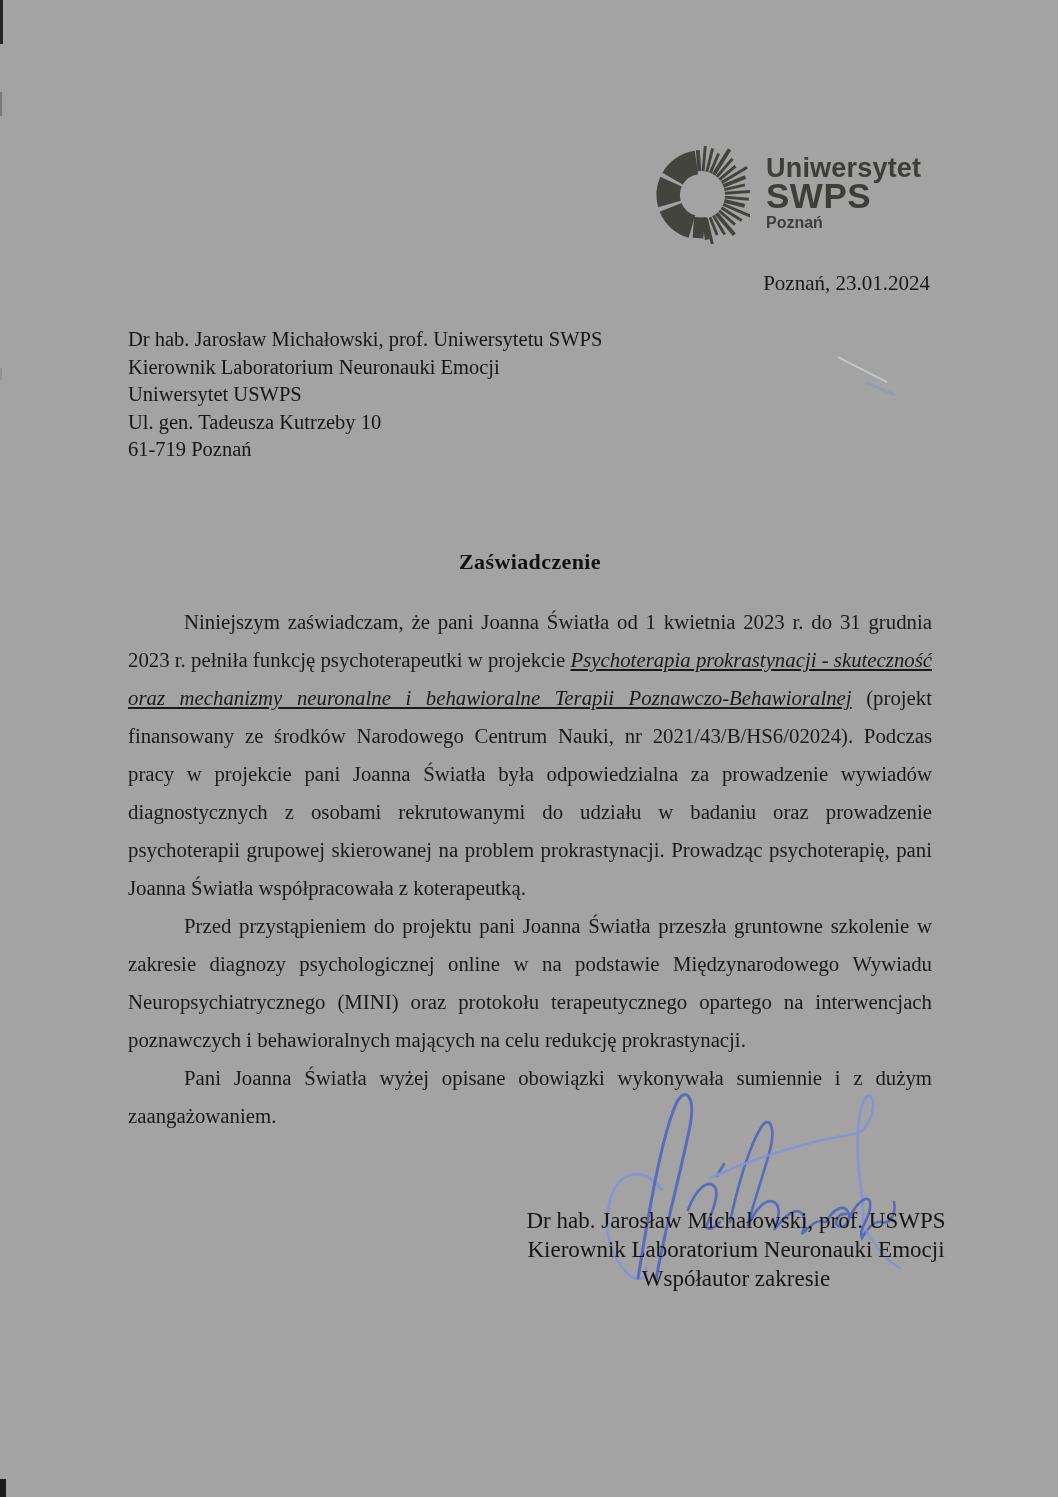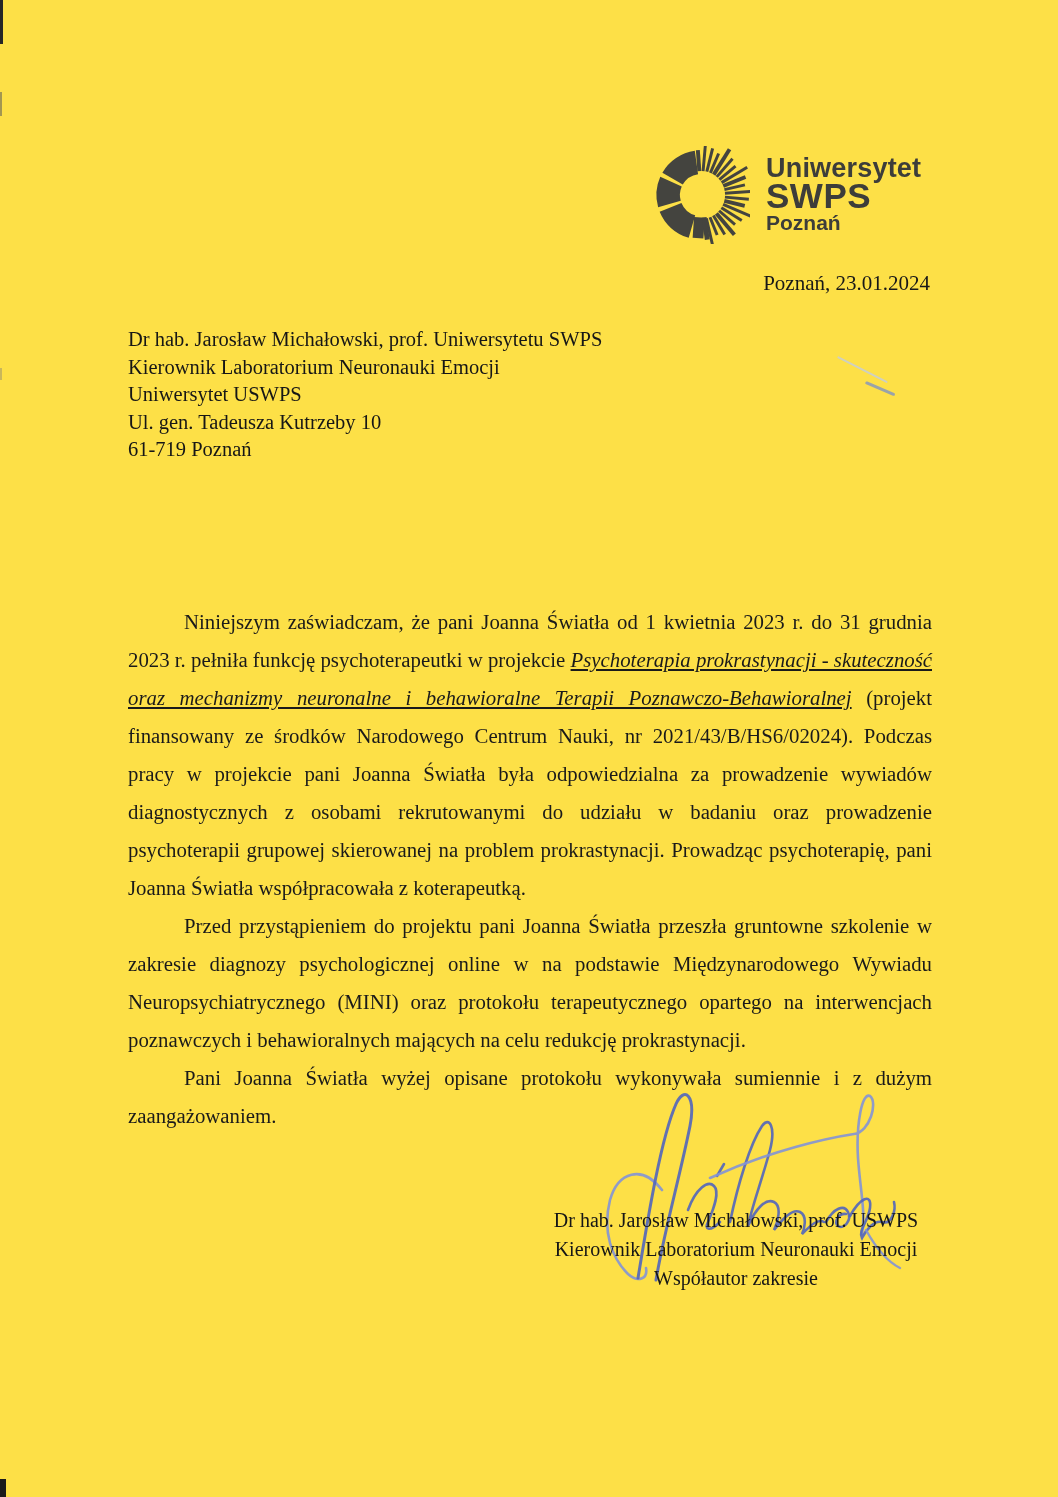--- a/index.html
+++ b/index.html
@@ -1,62 +1,62 @@
 <!DOCTYPE html>
 <html><head>
 <meta charset="utf-8">
 <style>
   html,body{margin:0;padding:0;background:#e8e8e8;}
   .page{
     position:relative;
     width:1058px;height:1497px;
     margin:0 auto;
-    background:#fde047;
+    background:#a3a3a3;
     overflow:hidden;
     font-family:"Liberation Serif", serif;
     color:#1d1d1d;
   }
   
   .edge{position:absolute;left:0;}
   .edge.a1{top:0;width:3px;height:44px;background:#262626;}
   .edge.a2{top:92px;width:2px;height:24px;background:#5a5a5a;opacity:.55;}
   .edge.a3{top:368px;width:2px;height:12px;background:#7a7a7a;opacity:.4;}
   .edge.a4{top:1479px;width:6px;height:18px;background:#1b1b1b;}
   .scratch{position:absolute;border-radius:2px;transform-origin:left top;}
   .scratch.s1{left:838px;top:356px;width:56px;height:2px;background:#c7ccd6;transform:rotate(27deg);opacity:.85;}
   .scratch.s2{left:866px;top:381px;width:32px;height:3px;background:#8f9cb2;transform:rotate(23deg);opacity:.9;}
 
   
   .logo-block{position:absolute;left:652px;top:146px;display:flex;align-items:flex-start;}
   .logo-icon{width:98px;height:98px;display:block;}
   .logo-text{margin-left:16px;margin-top:8px;font-family:"Liberation Sans", sans-serif;font-weight:700;color:#3d3d3a;}
   .logo-l1{font-size:27px;line-height:28px;letter-spacing:.2px;}
   .logo-l2{font-size:35px;line-height:28px;letter-spacing:.5px;}
-  .logo-l3{font-size:21px;line-height:26px;}
+  .logo-l3{font-size:16px;line-height:26px;}
 
   
   .dateline{position:absolute;right:128px;top:271px;font-size:21px;color:#181818;}
 
   
   .recipient{position:absolute;left:128px;top:326px;font-size:20.5px;line-height:27.6px;color:#161616;}
 
   
   .title{position:absolute;left:128px;top:549px;width:804px;margin:0;text-align:center;
          font-size:22px;font-weight:bold;letter-spacing:.4px;color:#121212;}
 
   
   .body-text{position:absolute;left:128px;top:603px;width:804px;
              font-size:20.8px;line-height:38px;text-align:justify;color:#1a1a1a;}
   .body-text p{margin:0;text-indent:56px;}
   .it{font-style:italic;text-decoration:underline;}
 
   
   .signature-ink{position:absolute;left:568px;top:1080px;width:334px;height:208px;pointer-events:none;}
   .sig-block{position:absolute;left:505px;top:1206px;width:462px;text-align:center;
-             font-size:20px;line-height:29px;color:#161616;}
+             font-size:23px;line-height:29px;color:#161616;}
 </style>
 </head>
 <body>
 
 <div class="page">
 
   <div class="edge a1"></div>
   <div class="edge a2"></div>
   <div class="edge a3"></div>
   <div class="edge a4"></div>
@@ -101,25 +101,26 @@
   <div class="dateline">Poznań, 23.01.2024</div>
 
   <div class="recipient">
     <div>Dr hab. Jarosław Michałowski, prof. Uniwersytetu SWPS</div>
     <div>Kierownik Laboratorium Neuronauki Emocji</div>
     <div>Uniwersytet USWPS</div>
     <div>Ul. gen. Tadeusza Kutrzeby 10</div>
     <div>61-719 Poznań</div>
   </div>
 
+  <h1 class="title">Zaświadczenie</h1>
 
   <div class="body-text">
     <p><span>Niniejszym zaświadczam, że pani Joanna Światła od 1 kwietnia 2023 r. do 31 grudnia 2023 r. pełniła funkcję psychoterapeutki w projekcie </span><span class="it">Psychoterapia prokrastynacji - skuteczność oraz mechanizmy neuronalne i behawioralne Terapii Poznawczo-Behawioralnej</span><span> (projekt finansowany ze środków Narodowego Centrum Nauki, nr 2021/43/B/HS6/02024). Podczas pracy w projekcie pani Joanna Światła była odpowiedzialna za prowadzenie wywiadów diagnostycznych z osobami rekrutowanymi do udziału w badaniu oraz prowadzenie psychoterapii grupowej skierowanej na problem prokrastynacji. Prowadząc psychoterapię, pani Joanna Światła współpracowała z koterapeutką.</span></p>
     <p>Przed przystąpieniem do projektu pani Joanna Światła przeszła gruntowne szkolenie w zakresie diagnozy psychologicznej online w na podstawie Międzynarodowego Wywiadu Neuropsychiatrycznego (MINI) oraz protokołu terapeutycznego opartego na interwencjach poznawczych i behawioralnych mających na celu redukcję prokrastynacji.</p>
-    <p>Pani Joanna Światła wyżej opisane protokołu wykonywała sumiennie i z dużym zaangażowaniem.</p>
+    <p>Pani Joanna Światła wyżej opisane obowiązki wykonywała sumiennie i z dużym zaangażowaniem.</p>
   </div>
 
   <svg class="signature-ink" id="sig-ink" viewBox="0 0 334 208">
       <path d="M94,110 C74,84 50,92 42,120 C34,152 44,178 60,194 C70,203 80,199 78,188" stroke="#8393d6" stroke-width="2.6" fill="none" stroke-linecap="round" opacity="0.9"></path>
       <path d="M70,198 C78,150 92,60 108,24 C116,6 128,14 122,46 C112,96 96,152 88,200" stroke="#5165bd" stroke-width="3" fill="none" stroke-linecap="round" opacity="0.9"></path>
       <path d="M120,130 C128,108 140,100 146,106 C152,112 146,128 140,142 C136,150 142,152 152,142" stroke="#5165bd" stroke-width="2.6" fill="none" stroke-linecap="round" opacity="0.9"></path>
       <path d="M149,96 L156,84" stroke="#5165bd" stroke-width="2.6" fill="none" stroke-linecap="round" opacity="0.9"></path>
       <path d="M162,142 C170,104 182,64 194,46 C201,36 208,46 202,70 C194,100 184,126 180,146 C188,128 198,118 206,122 C214,126 210,142 206,150 C214,140 224,128 232,132 C240,136 236,150 234,154 C242,146 250,138 256,142" stroke="#5165bd" stroke-width="2.6" fill="none" stroke-linecap="round" opacity="0.9"></path>
       <path d="M142,98 C204,70 260,58 286,54 C302,52 310,22 302,16 C294,12 288,44 290,78 C292,108 298,134 294,154" stroke="#8393d6" stroke-width="2.6" fill="none" stroke-linecap="round" opacity="0.9"></path>
       <path d="M258,142 C266,128 276,124 280,132 C284,140 276,150 270,146 C266,142 270,133 278,134" stroke="#5165bd" stroke-width="2.6" fill="none" stroke-linecap="round" opacity="0.9"></path>

